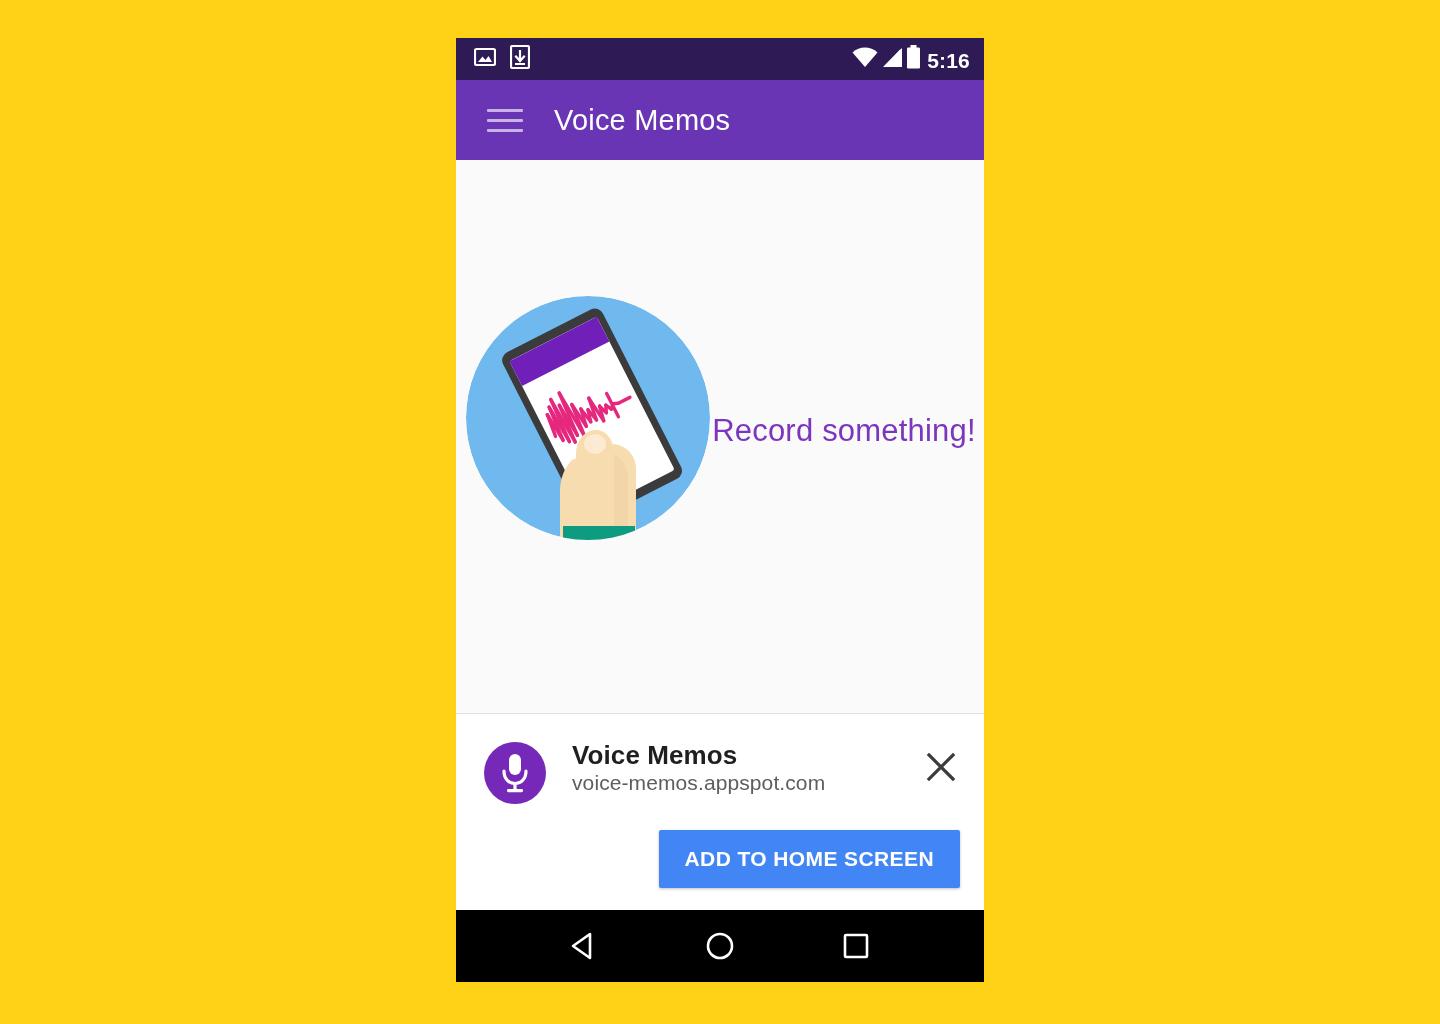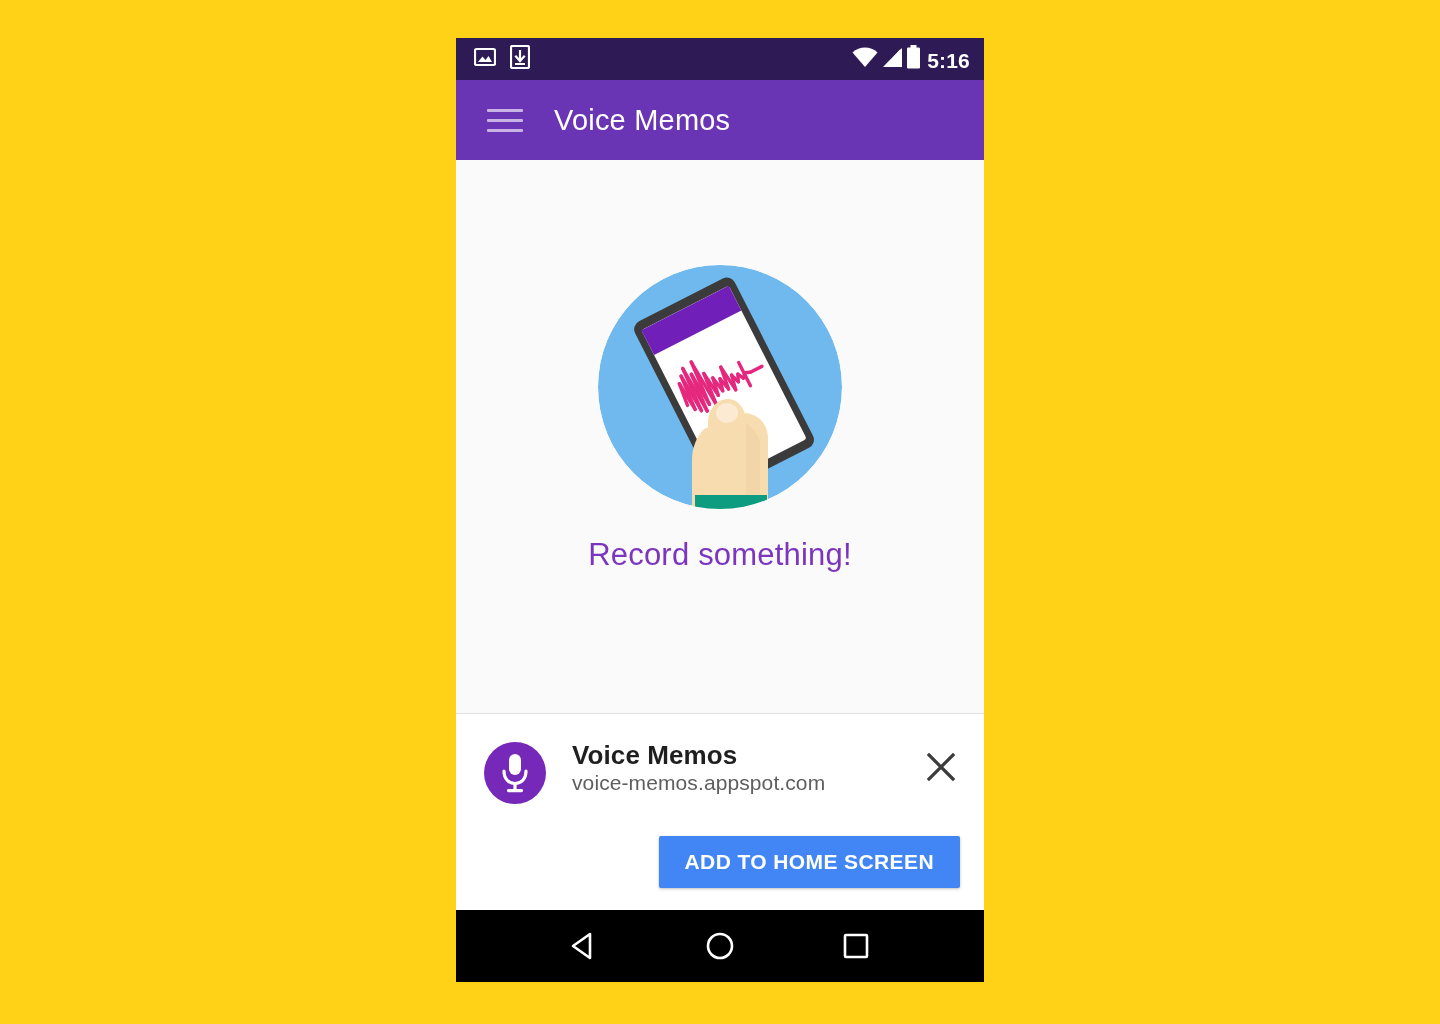--- a/index.html
+++ b/index.html
@@ -83,21 +83,21 @@
     font-size: 29px;
     margin-left: 28px;
     letter-spacing: 0.2px;
   }
 
   
   #content-area {
     flex: 1 1 auto;
     background: #FAFAFA;
     display: flex;
-    flex-direction: column;
+    flex-direction: row;
     align-items: center;
     justify-content: center;
     position: relative;
     border-bottom: 1px solid #E0E0E0;
     padding-bottom: 38px;
   }
 
   #empty-state-illustration {
     width: 248px;
     height: 248px;
@@ -159,21 +159,21 @@
     right: 24px;
     bottom: 22px;
     background: #4286F5;
     color: #ffffff;
     border: none;
     font-family: "Liberation Sans", sans-serif;
     font-size: 21px;
     font-weight: bold;
     letter-spacing: 0.4px;
     padding: 0 26px;
-    height: 52px;
+    height: 58px;
     border-radius: 2px;
     cursor: pointer;
     box-shadow: 0 1px 3px rgba(0,0,0,0.25);
   }
 
   
   #nav-bar {
     flex: 0 0 auto;
     height: 72px;
     background: #000000;

